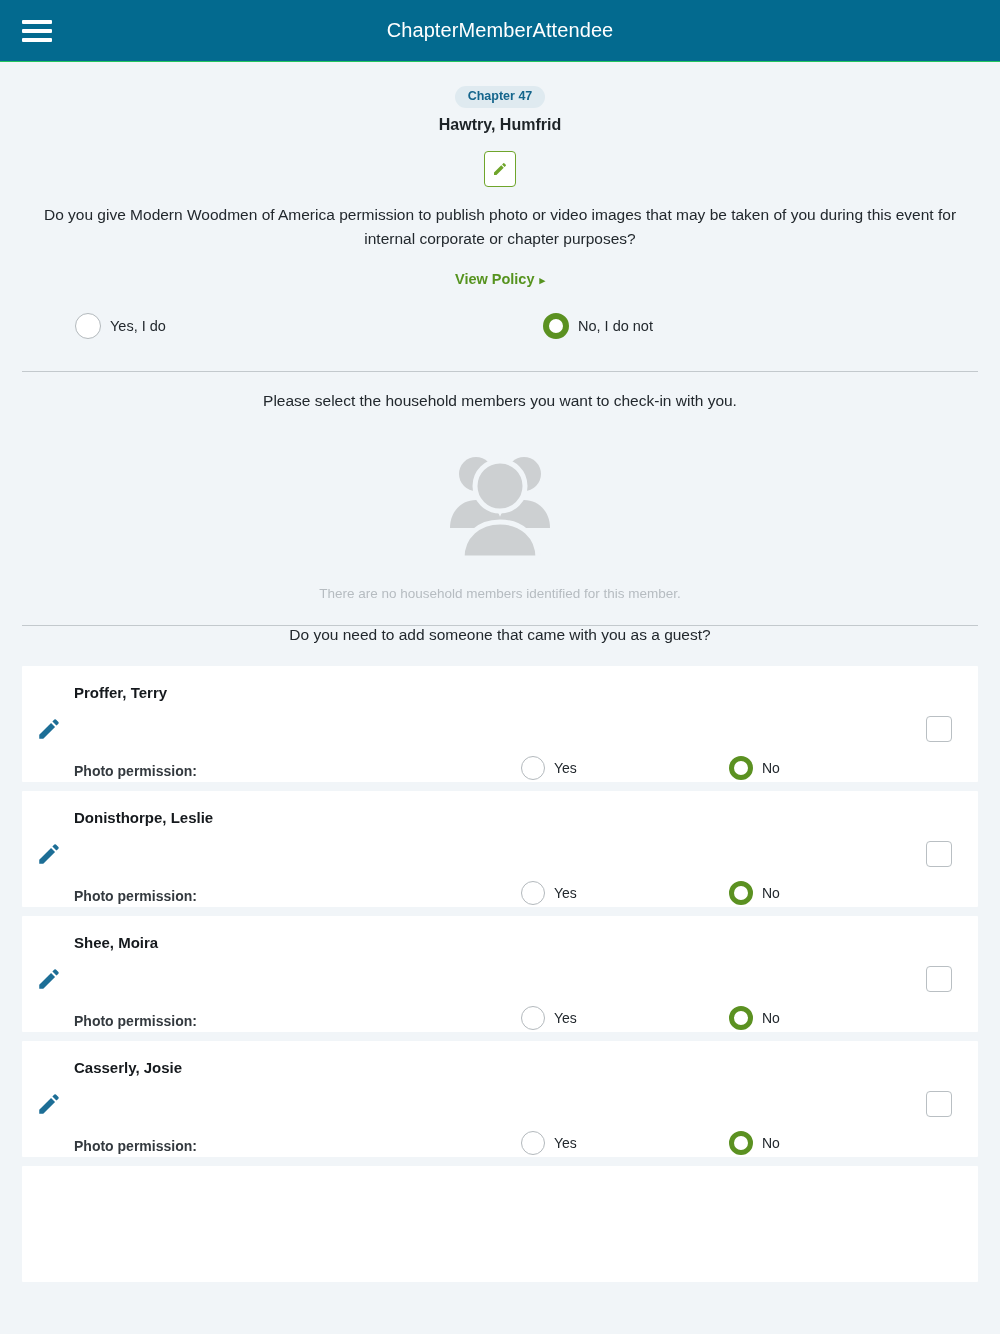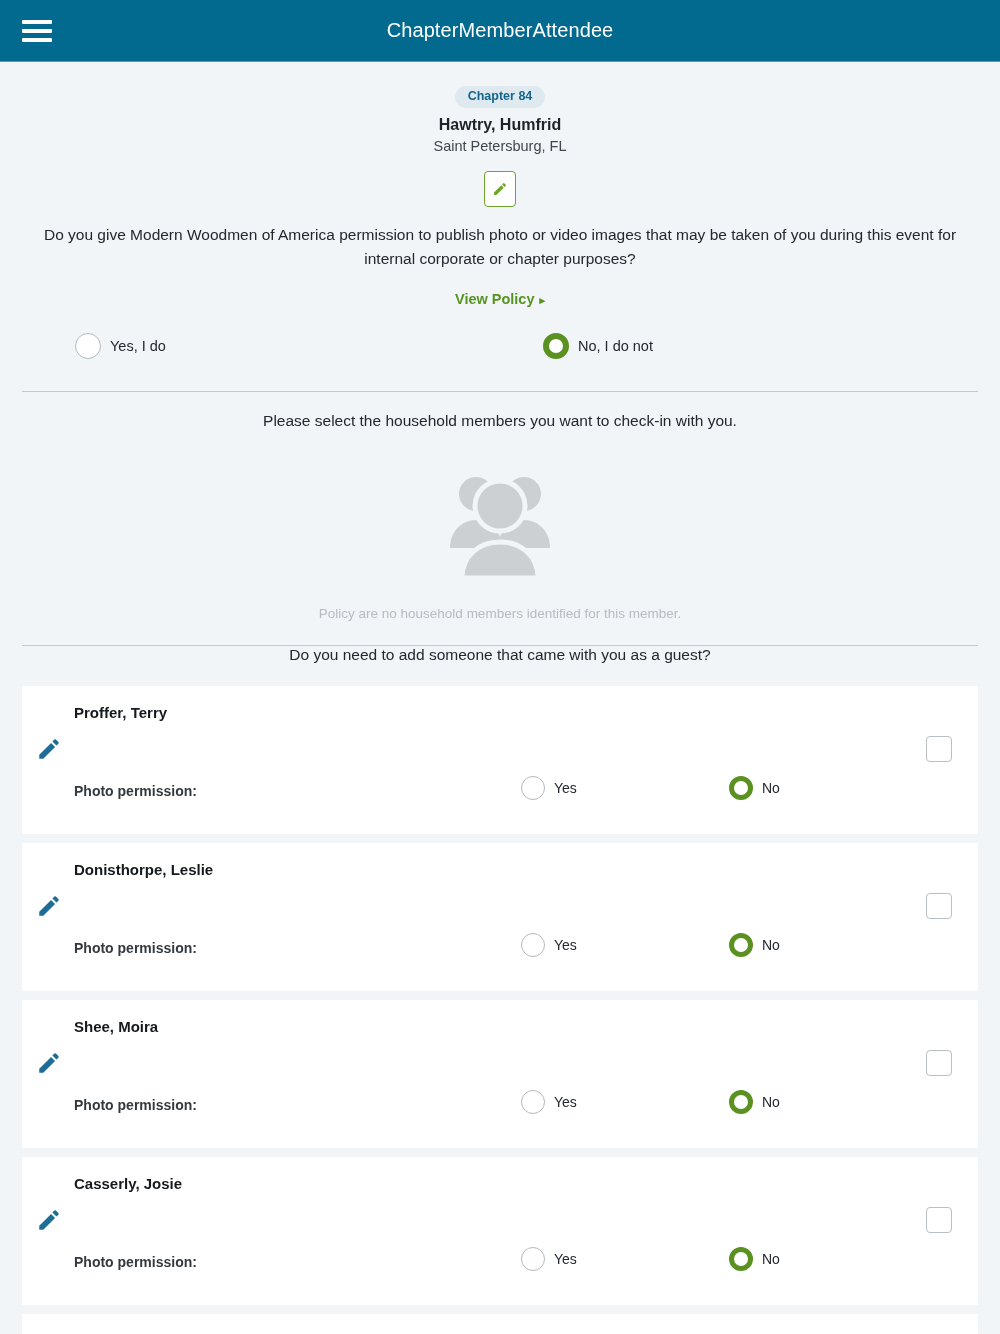--- a/index.html
+++ b/index.html
@@ -174,21 +174,21 @@
     text-align: center;
     font-size: 15.5px;
     color: #22282d;
   }
   .guest-list { margin-top: 22px; }
   .guest-card {
     position: relative;
     width: 956px;
     margin: 0 auto 9px;
     background: #ffffff;
-    height: 148px;
+    height: 116px;
     border-radius: 1px;
   }
   .guest-name {
     position: absolute;
     left: 52px;
     top: 18px;
     font-size: 15px;
     font-weight: bold;
     color: #15191d;
   }
@@ -239,23 +239,22 @@
 <div class="app-header">
   <div class="hamburger">
     <span></span>
     <span></span>
     <span></span>
   </div>
   <div class="app-title">ChapterMemberAttendee</div>
 </div>
 
 <div class="member-block">
-  <div class="chapter-badge">Chapter 84</div>
+  <div class="chapter-badge">Chapter 47</div>
   <div class="member-name">Hawtry, Humfrid</div>
-  <div class="member-location">Saint Petersburg, FL</div>
 
   <div class="edit-btn-wrap">
     <div class="edit-btn">
       <svg width="16" height="16" viewBox="0 0 24 24">
         <path d="M3 17.3V21h3.7L17.6 10.1l-3.7-3.7L3 17.3zM20.7 7.04c.39-.39.39-1.02 0-1.41l-2.34-2.34a.9959.9959 0 00-1.41 0l-1.83 1.83 3.75 3.75 1.83-1.83z" fill="#6fa52b"></path>
       </svg>
     </div>
   </div>
 </div>
 
@@ -287,21 +286,21 @@
     <path d="M14 92c0-17 12-28 26-28s26 11 26 28z" fill="#cdd0d2"></path>
 
     <circle cx="88" cy="38" r="17" fill="#cdd0d2"></circle>
     <path d="M62 92c0-17 12-28 26-28s26 11 26 28z" fill="#cdd0d2"></path>
 
     <circle cx="64" cy="50" r="25" fill="#cdd0d2" stroke="#f1f5f8" stroke-width="5"></circle>
     <path d="M26 122c0-22 17-36 38-36s38 14 38 36z" fill="#cdd0d2" stroke="#f1f5f8" stroke-width="5"></path>
   </svg>
 </div>
 
-<div class="household-empty">Policy are no household members identified for this member.</div>
+<div class="household-empty">There are no household members identified for this member.</div>
 
 <div class="divider"></div>
 
 <div class="guest-prompt">Do you need to add someone that came with you as a guest?</div>
 
 <div class="guest-list" id="guest-list">
     <div class="guest-card">
       <div class="guest-name">Proffer, Terry</div>
       <div class="guest-pencil"><svg width="26" height="26" viewBox="0 0 24 24">
           <path d="M3 17.3V21h3.7L17.6 10.1l-3.7-3.7L3 17.3zM20.7 7.04c.39-.39.39-1.02 0-1.41l-2.34-2.34a.9959.9959 0 00-1.41 0l-1.83 1.83 3.75 3.75 1.83-1.83z" fill="#1d6e96"></path>

